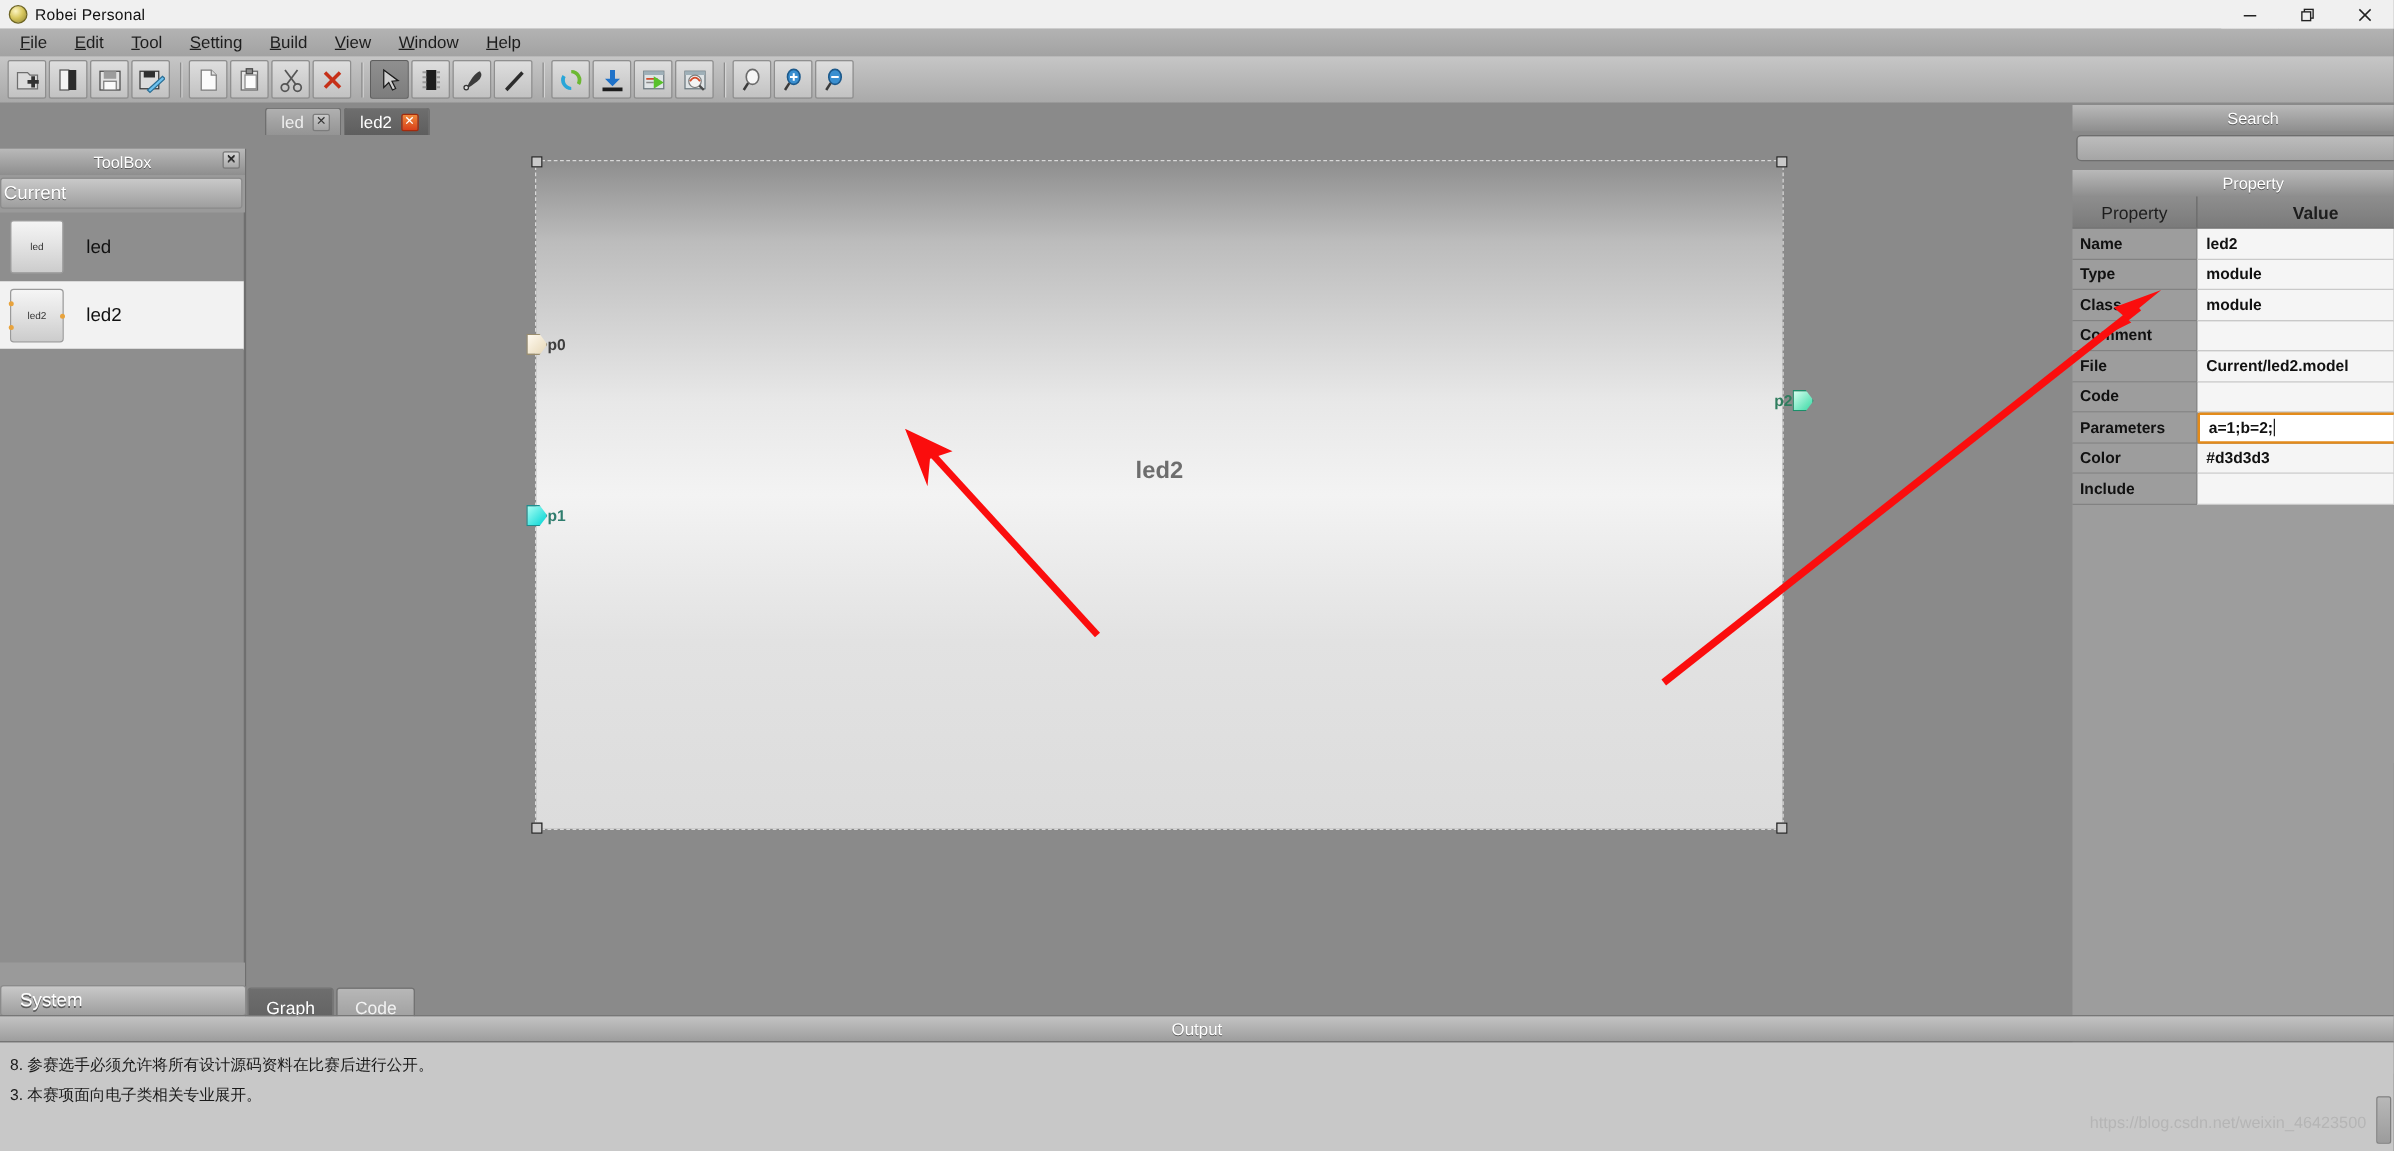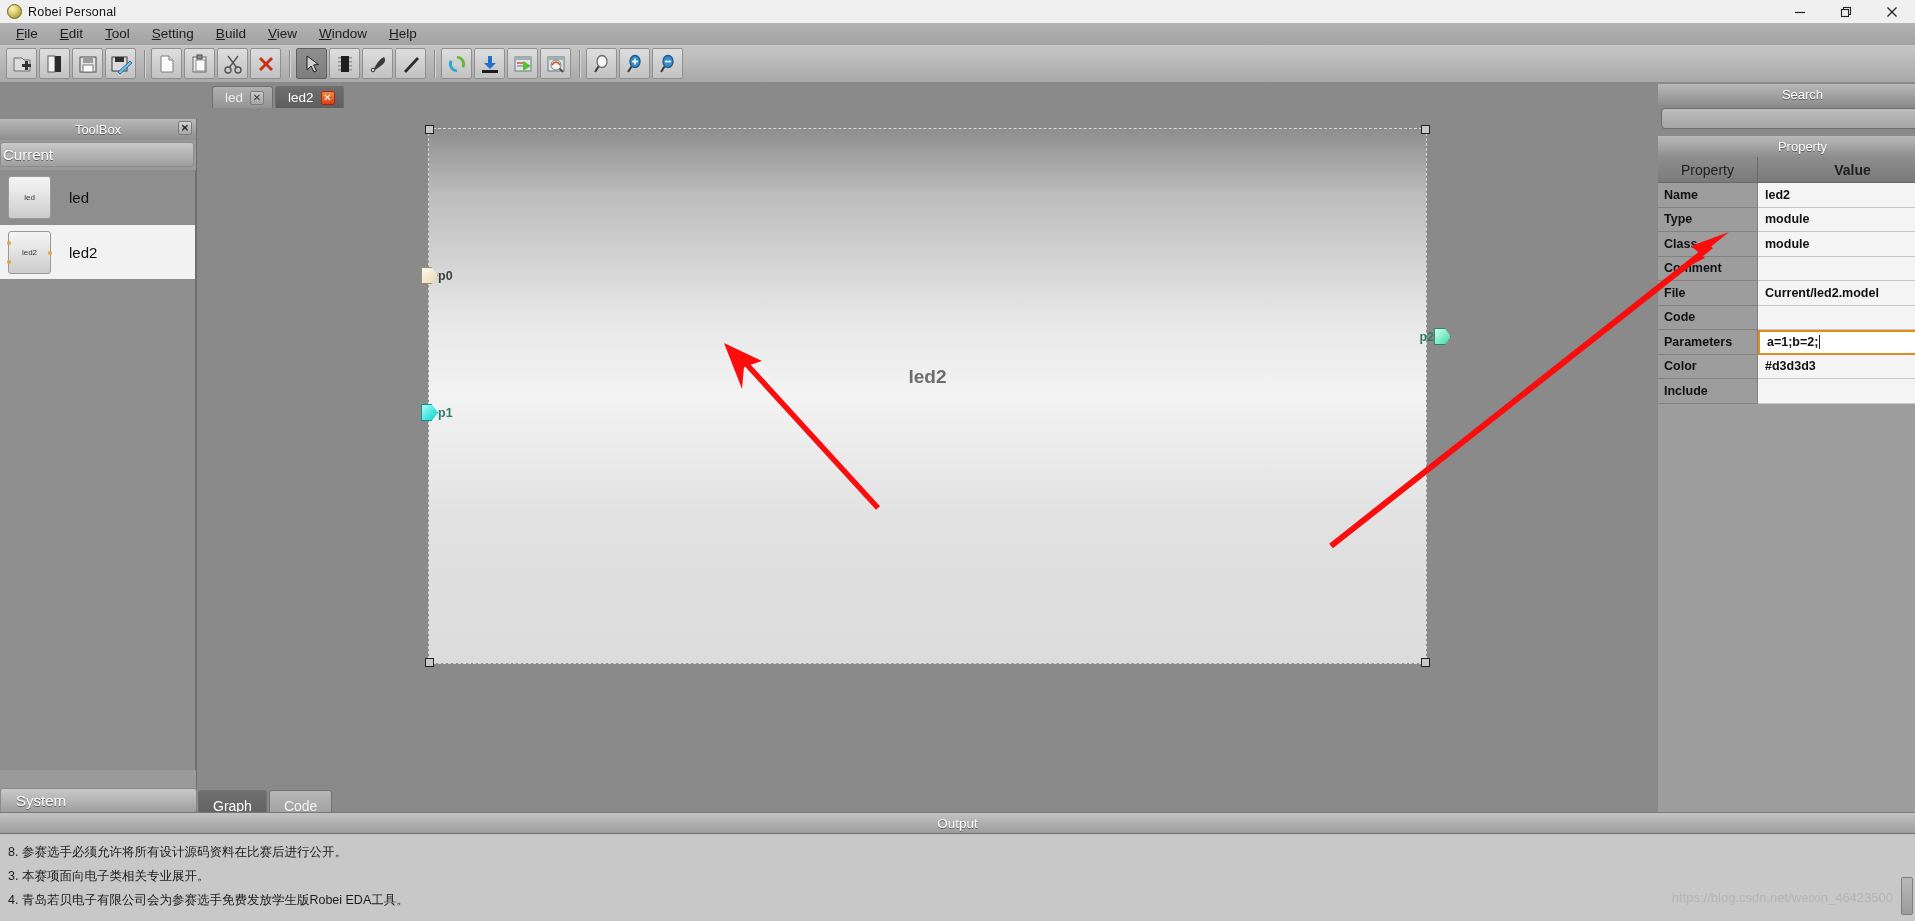--- a/index.html
+++ b/index.html
@@ -464,21 +464,21 @@
         <div class="port" style="left:-8px; top:138px;">
           <div class="arrow" style="background:linear-gradient(135deg,#fffaf0,#e6d7b6); border:1px solid #9b8e6e;"></div>
           <span class="plab">p0</span>
         </div>
 
         <div class="port cyan" style="left:-8px; top:275px;">
           <div class="arrow" style="background:linear-gradient(135deg,#a9fff4,#00d4d4); border:1px solid #1b8f8f;"></div>
           <span class="plab">p1</span>
         </div>
 
-        <div class="port green" style="right:-25px; top:199px; flex-direction:row-reverse;justify-content:flex-end;">
+        <div class="port green" style="right:-25px; top:183px; flex-direction:row-reverse;justify-content:flex-end;">
           <div class="arrow" style="background:linear-gradient(135deg,#d8fff0,#37d9a4); border:1px solid #1c8f6a;"></div>
           <span class="plab">p2</span>
         </div>
       </div>
 
       <svg class="ann" style="left:520px; top:235px;" width="200" height="180" viewBox="0 0 200 180">
         <line x1="160" y1="165" x2="22" y2="14" stroke="#fb0d0d" stroke-width="5.5"></line>
         <path d="M6 0 L44 18 L26 24 L24 46 Z" fill="#fb0d0d"></path>
       </svg>
     </div>
@@ -570,18 +570,17 @@
       <path d="M416 8 L378 22 L392 34 L372 44 Z" fill="#fb0d0d"></path>
     </svg>
   </div>
 
   <div class="output-title">
     <span>Output</span>
   </div>
   <div class="output-body" id="outBody">
       <div class="out-line">8. 参赛选手必须允许将所有设计源码资料在比赛后进行公开。</div>
       <div class="out-line">3. 本赛项面向电子类相关专业展开。</div>
-      <div class="out-line">4. 青岛若贝电子有限公司会为参赛选手免费发放学生版Robei EDA工具。</div>
     </div>
   <div class="scroll-nub"></div>
   <div class="watermark">https://blog.csdn.net/weixin_46423500</div>
 
 </div>
 
 </body></html>

